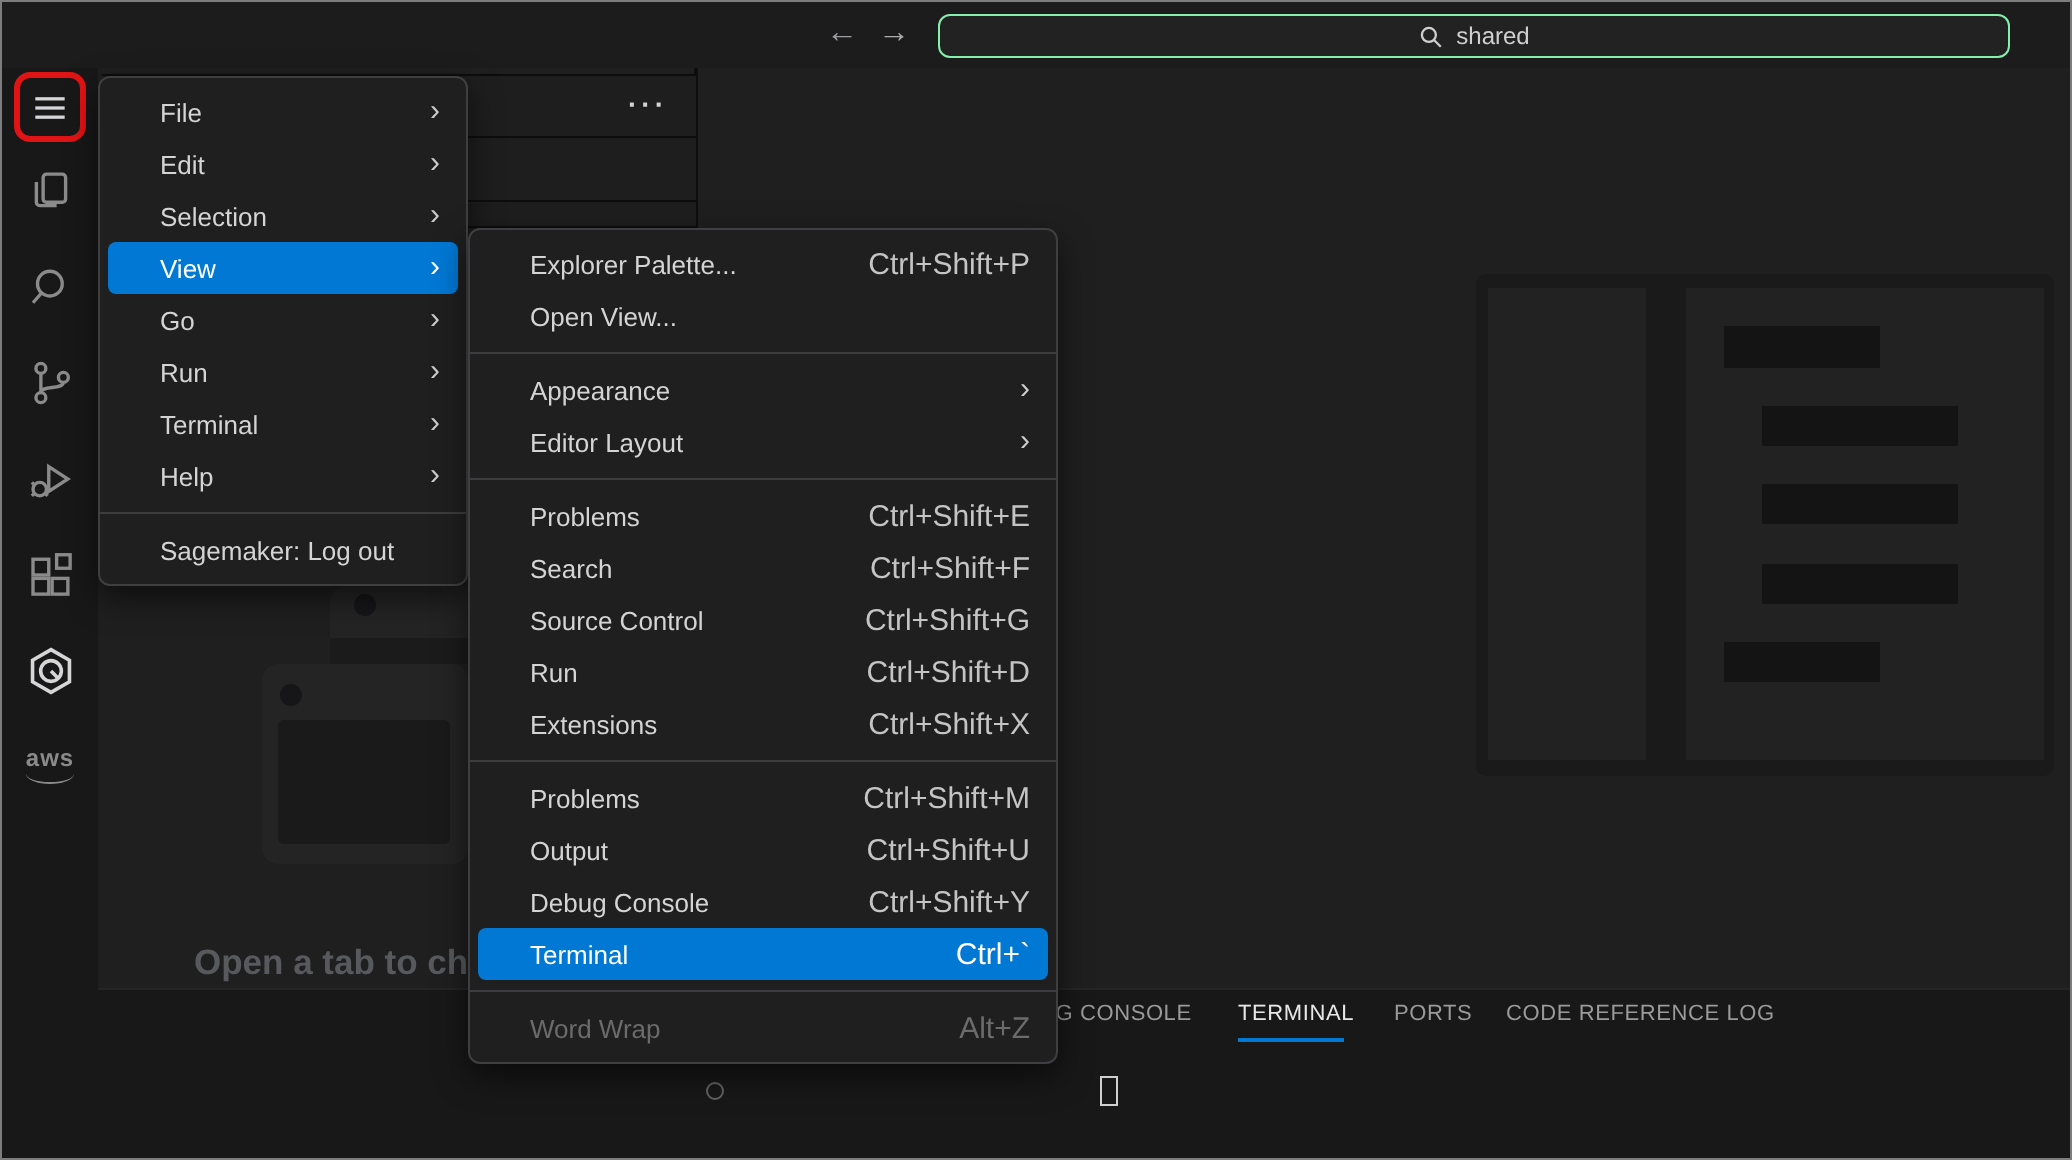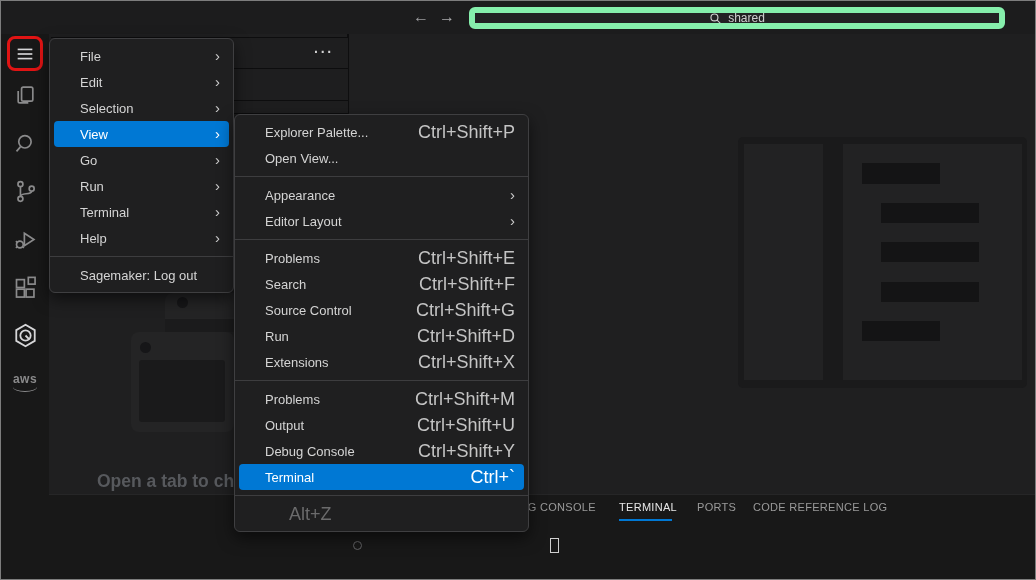--- a/index.html
+++ b/index.html
@@ -7,21 +7,21 @@
     position:relative;width:1036px;height:580px;overflow:hidden;
     background:#1f1f20;border:1px solid #7d7d7d;box-sizing:border-box;
     font-family:"Liberation Sans", sans-serif;color:#cccccc;
     -webkit-font-smoothing:antialiased;
   }
   .abs{position:absolute;box-sizing:border-box;}
 
   
   #titlebar{left:0;top:0;width:1034px;height:33px;background:#1c1c1d;}
   .nav-arrow{top:6px;width:20px;height:20px;font-size:16px;line-height:20px;text-align:center;color:#9d9da0;}
-  #search-box{left:468px;top:6px;width:536px;height:22px;background:#222223;border:6px solid #86efac;
+  #search-box{left:468px;top:6px;width:536px;height:22px;background:#222223;border:1px solid #86efac;
     border-radius:6px;display:flex;align-items:center;justify-content:center;gap:6px;color:#cfcfcf;font-size:12px;}
 
   
   #activitybar{left:0;top:33px;width:48px;height:546px;background:#181818;}
   .ab-icon{position:absolute;left:9px;width:30px;height:30px;display:flex;align-items:center;justify-content:center;}
   #annotation-box{left:6px;top:35px;width:36px;height:35px;border:3px solid #e01414;border-radius:8px;z-index:6;}
   .aws-wrap{display:flex;flex-direction:column;align-items:flex-end;color:#8a8a8b;}
   .aws-txt{font-size:12px;font-weight:bold;line-height:11px;letter-spacing:.5px;}
   .aws-swoosh{width:24px;height:6px;border:0 solid #8a8a8b;border-bottom-width:1.5px;border-radius:0 0 70% 70%/0 0 100% 100%;}
 
@@ -57,21 +57,21 @@
   #terminal-underline{left:570px;top:24px;width:53px;height:2px;background:#0078d4;}
   #prompt-circle{left:304px;top:46px;width:9px;height:9px;border:1.5px solid #636365;border-radius:50%;}
   #prompt-text{left:320px;top:42px;font-family:"DejaVu Sans Mono", monospace;font-size:12px;color:#cfcfcf;white-space:nowrap;}
   #prompt-cursor{left:501px;top:43px;width:9px;height:15px;border:1px solid #cfcfcf;}
 
   
   .menu{position:absolute;background:#1f1f20;border:1px solid #3f3f41;border-radius:6px;
     box-shadow:0 6px 16px rgba(0,0,0,.55);padding:4px 0;z-index:10;box-sizing:border-box;}
   .mi{height:26px;display:flex;align-items:center;padding:0 13px 0 30px;font-size:13px;color:#d4d4d4;}
   .mi .lbl{flex:1;white-space:nowrap;}
-  .mi .sc{color:#c4c4c4;font-size:18px;margin-left:24px;white-space:nowrap;}
+  .mi .sc{color:#c4c4c4;font-size:15px;margin-left:24px;white-space:nowrap;}
   .mi .chev{color:#cccccc;font-size:15px;line-height:14px;}
   .mi.sel{background:#0078d4;border-radius:4px;margin:0 4px;padding:0 9px 0 26px;color:#ffffff;}
   .mi.sel .sc,.mi.sel .chev{color:#ffffff;}
   .mi.dis{color:#6b6b6c;}
   .mi.dis .sc{color:#6b6b6c;}
   .sep{height:1px;background:#3d3d3f;margin:5px 0;}
   #main-menu{left:48px;top:37px;width:185px;}
   #view-submenu{left:233px;top:113px;width:295px;z-index:11;}
 </style>
 </head>
@@ -288,17 +288,18 @@
     <div class="mi">
       <span class="lbl">Debug Console</span>
       <span class="sc">Ctrl+Shift+Y</span>
     </div>
     <div class="mi sel">
       <span class="lbl">Terminal</span>
       <span class="sc">Ctrl+`</span>
     </div>
     <div class="sep"></div>
     <div class="mi dis">
+      <span class="lbl">Word Wrap</span>
       <span class="sc">Alt+Z</span>
     </div>
   </div>
 
 </div>
 
 </body></html>

